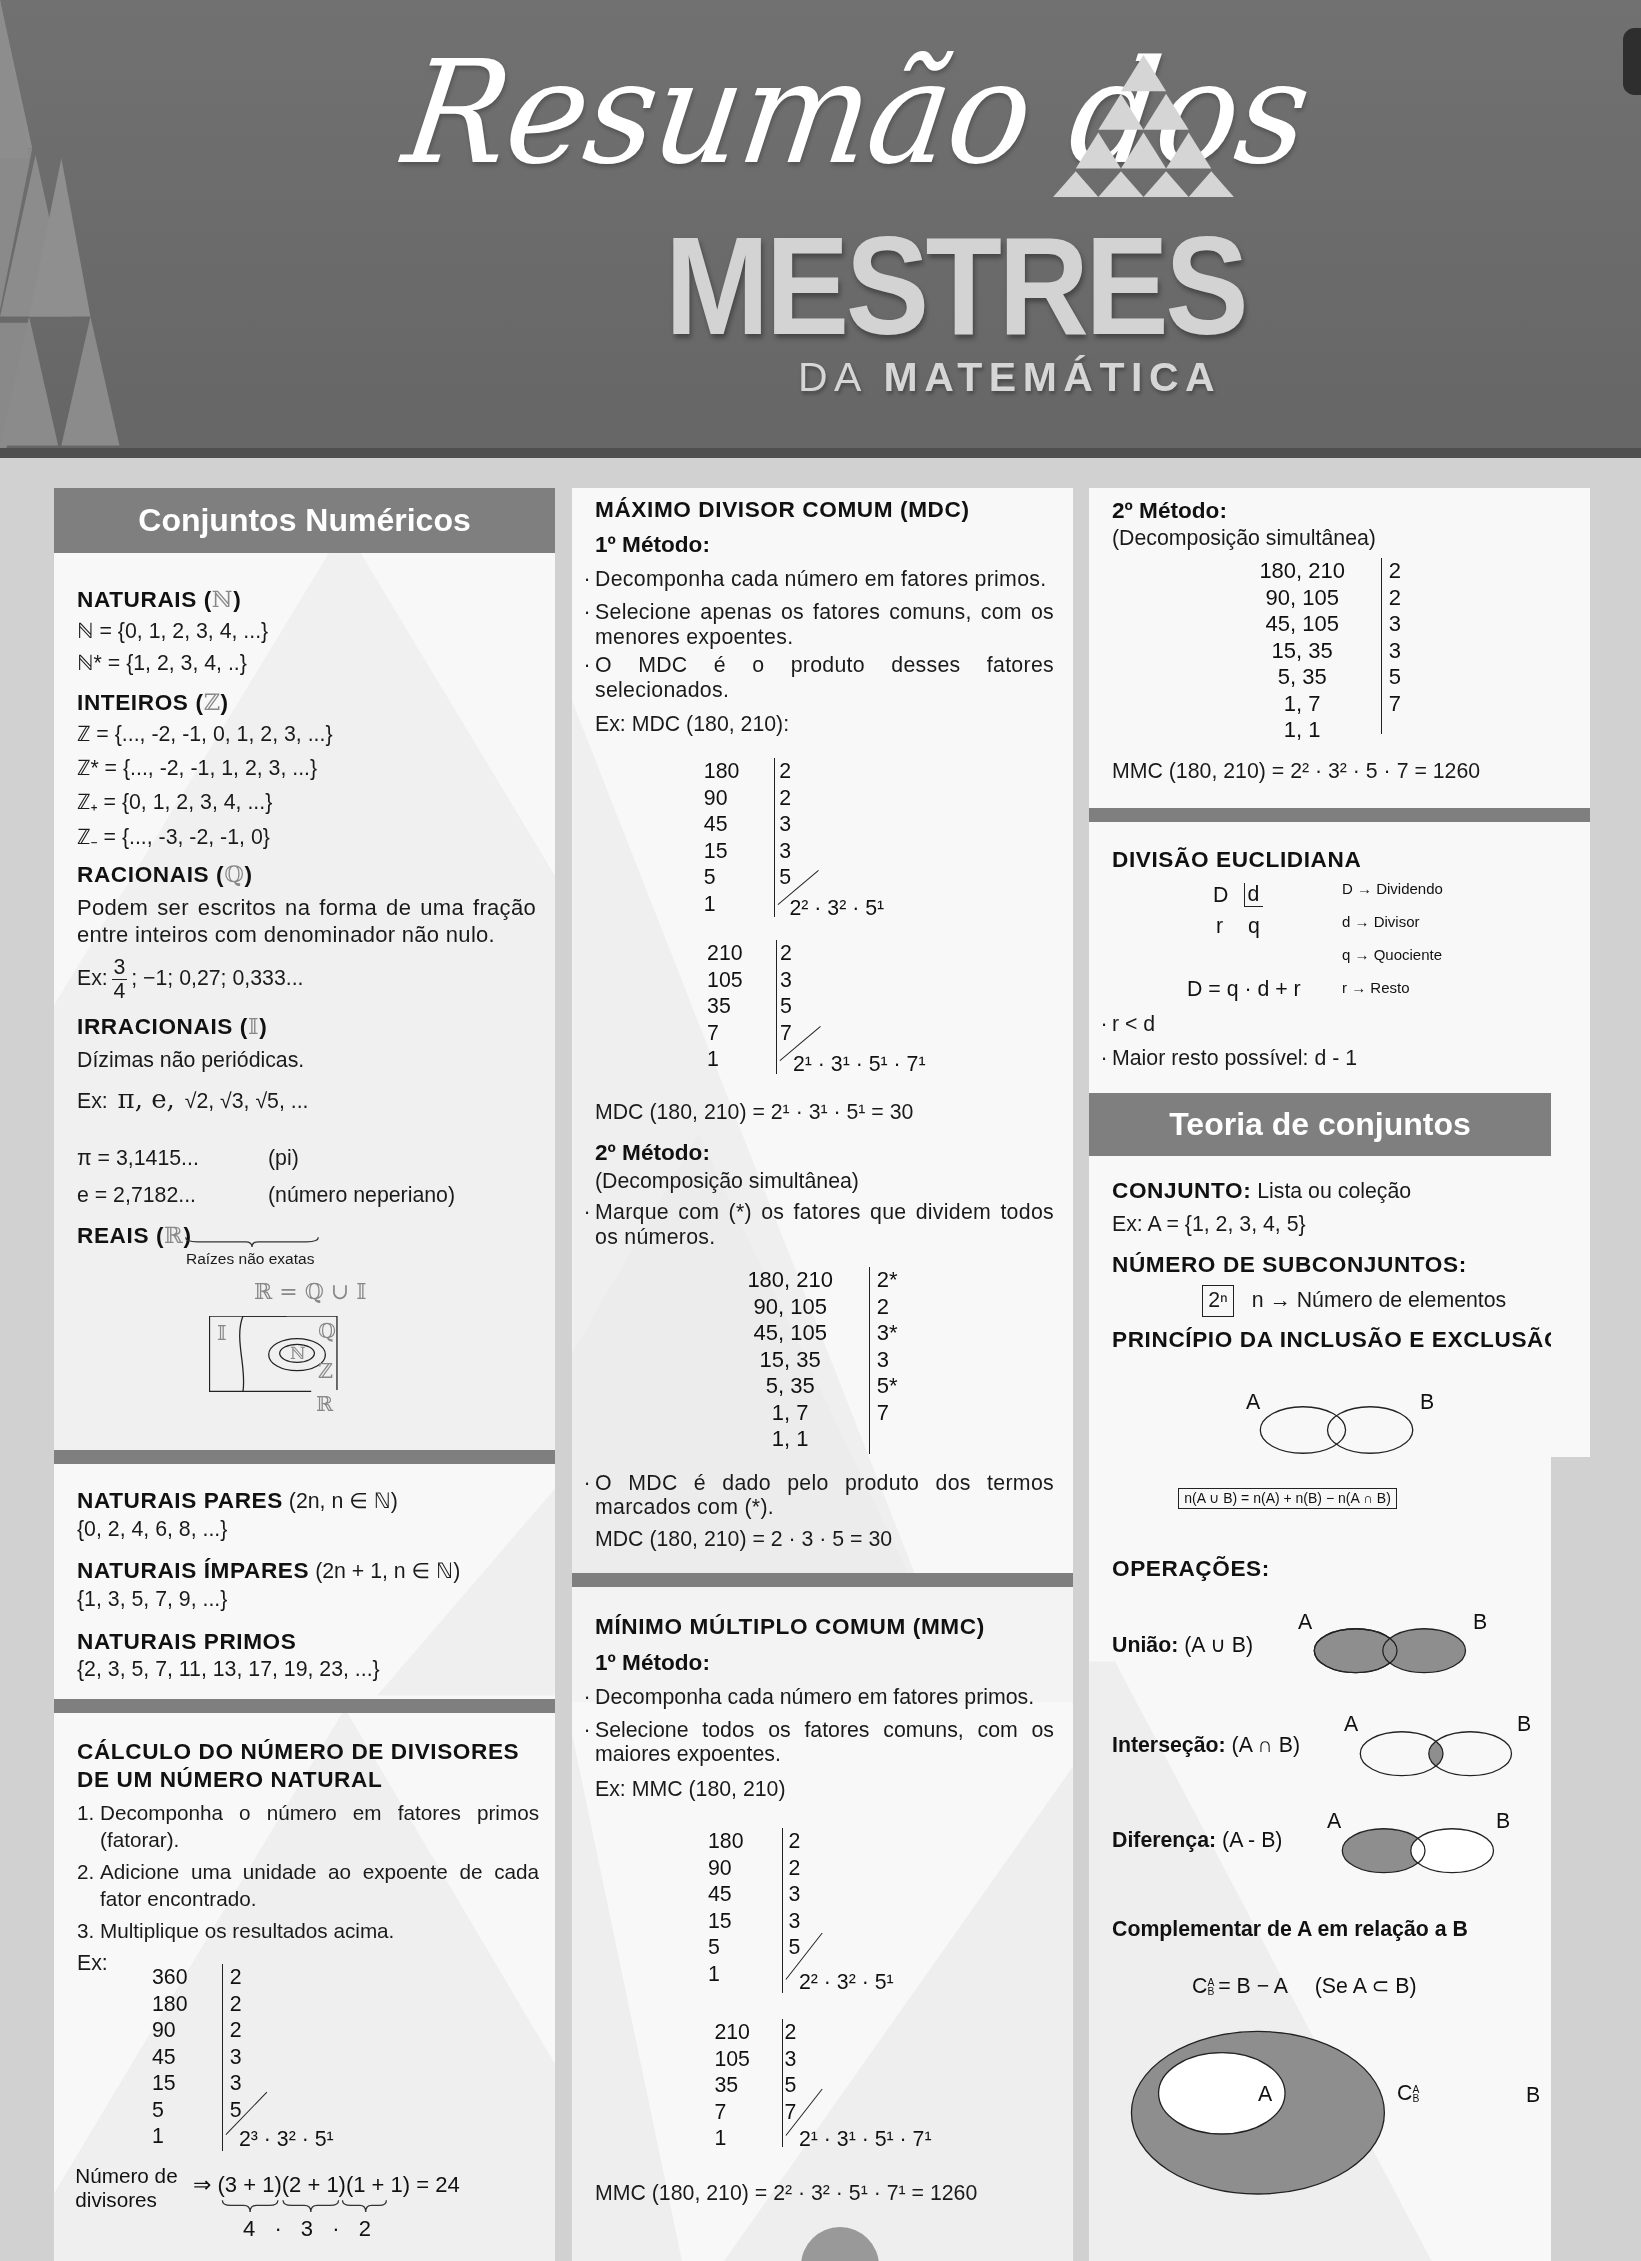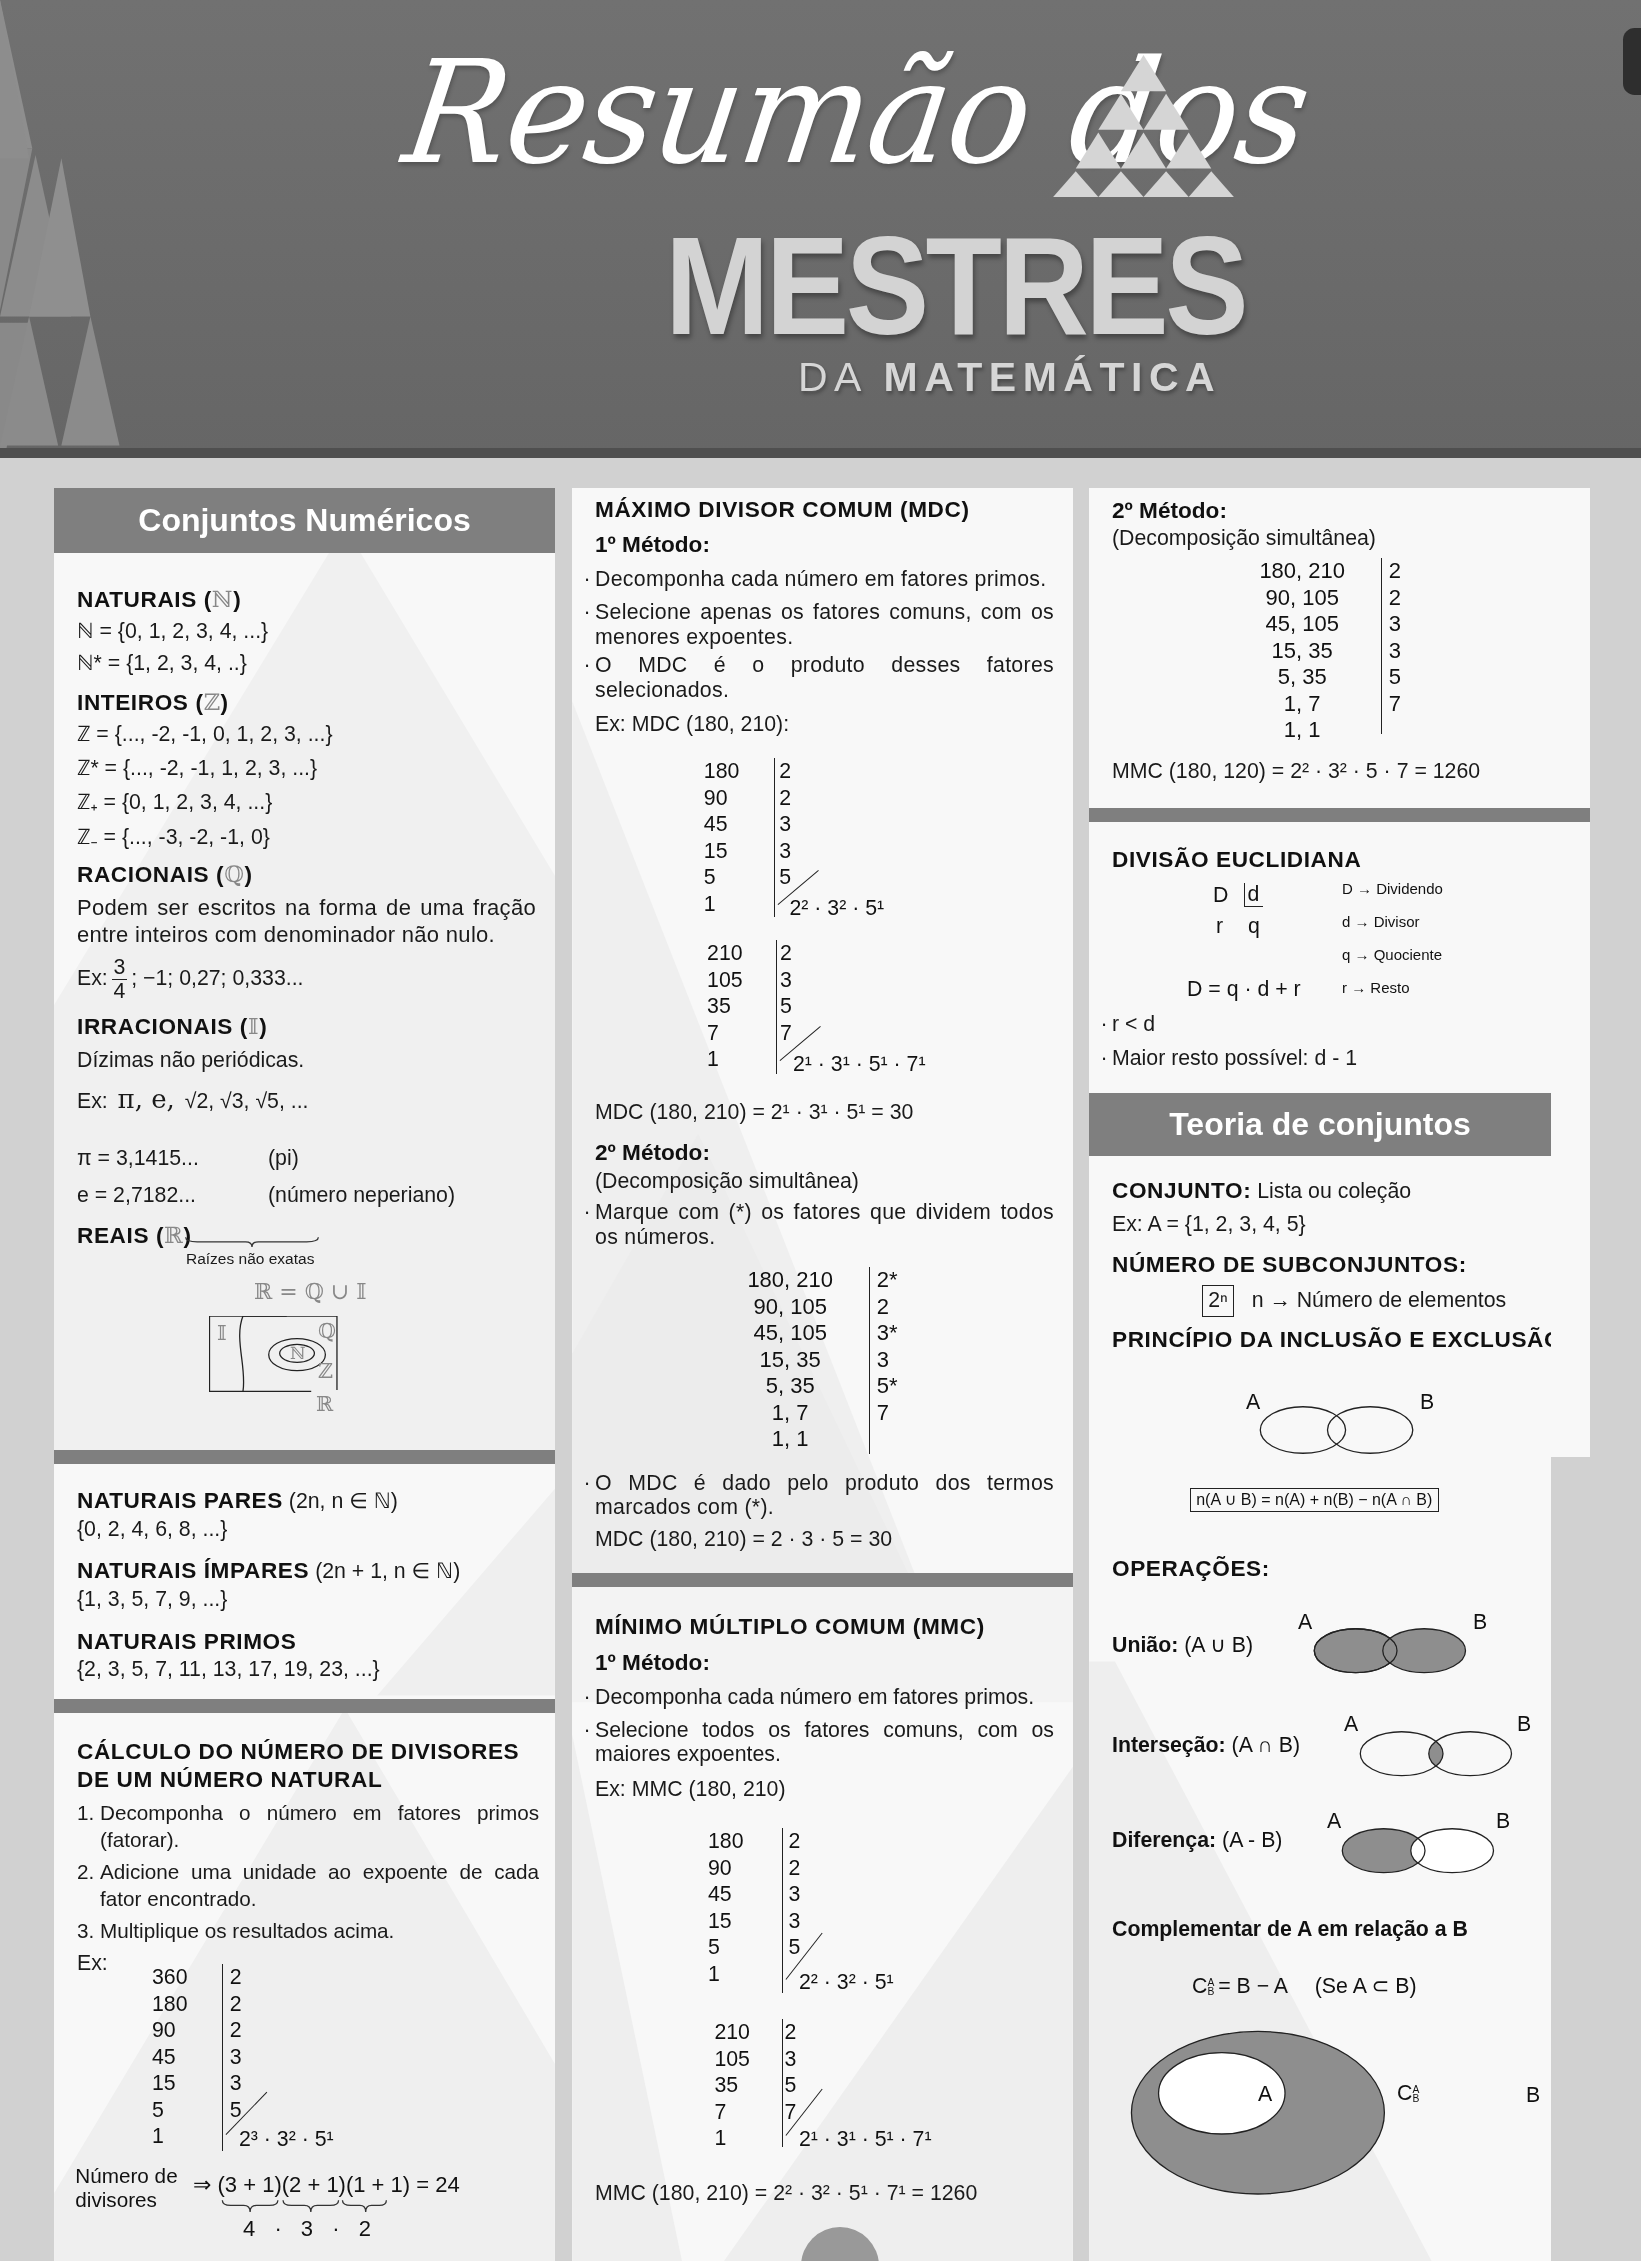--- a/index.html
+++ b/index.html
@@ -373,21 +373,21 @@
     </div>
     <div class="rcol" style="left:7.8px">
       <div>2</div>
         <div>2</div>
         <div>3</div>
         <div>3</div>
         <div>5</div>
         <div>7</div>
     </div>
   </div>
-  <div class="content line" style="left:23px;top:270px;">MMC (180, 120) = 2² · 3² · 5 · 7 = 1260</div>
+  <div class="content line" style="left:23px;top:270px;">MMC (180, 210) = 2² · 3² · 5 · 7 = 1260</div>
 
   <div class="divider" style="left:0;top:320px;width:501px;"></div>
   <div class="content" style="left:23px;top:357px;width:459px;">
     <div class="h">DIVISÃO EUCLIDIANA</div>
   </div>
   <div style="position:absolute;left:124px;top:395px;font-size:21.3px;">D</div>
   <div style="position:absolute;left:155px;top:395px;font-size:21.3px;border-left:1.3px solid #222;border-bottom:1.3px solid #222;padding:0 3.9px 0 2.6px;line-height:23px;">d</div>
   <div style="position:absolute;left:127px;top:426px;font-size:21.3px;">r</div>
   <div style="position:absolute;left:159px;top:426px;font-size:21.3px;">q</div>
   <div style="position:absolute;left:98px;top:489px;font-size:21.3px;white-space:nowrap">D = q · d + r</div>
@@ -414,21 +414,21 @@
     <div class="h" style="margin-top:11.6px">NÚMERO DE SUBCONJUNTOS:</div>
     <div style="margin-top:5.2px;margin-left:90px;white-space:nowrap"><span class="boxed">2ⁿ</span> &nbsp; <span>n → Número de elementos</span></div>
     <div class="h" style="margin-top:9px;line-height:1.2">PRINCÍPIO DA INCLUSÃO E EXCLUSÃO</div>
   </div>
   <div class="venn-label" style="left:157px;top:297px">A</div>
   <div class="venn-label" style="left:331px;top:297px">B</div>
   <svg width="168" height="52" style="position:absolute;left:170px;top:311px" viewBox="0 0 260 80">
     <ellipse cx="68" cy="40" rx="66" ry="36" stroke="#222" stroke-width="2" fill="none"></ellipse>
     <ellipse cx="172" cy="40" rx="66" ry="36" stroke="#222" stroke-width="2" fill="none"></ellipse>
   </svg>
-  <div style="position:absolute;left:101px;top:395px;font-size:16px;white-space:nowrap" class="boxed">n(A ∪ B) = n(A) + n(B) − n(A ∩ B)</div>
+  <div style="position:absolute;left:89px;top:395px;font-size:14px;white-space:nowrap" class="boxed">n(A ∪ B) = n(A) + n(B) − n(A ∩ B)</div>
 
   <div class="content" style="left:23px;top:461px;">
       <div class="h">OPERAÇÕES:</div>
     </div>
 
   <div class="op-label" style="left:23px;top:539px"><b>União:</b> <span>(A ∪ B)</span></div>
   <div class="venn-label" style="left:209px;top:517px">A</div>
   <div class="venn-label" style="left:384px;top:517px">B</div>
   <svg width="168" height="52" style="position:absolute;left:224px;top:533px" viewBox="0 0 260 80">
     <ellipse cx="66" cy="38" rx="64" ry="34" stroke="#222" stroke-width="2" fill="#8e8e8e"></ellipse>

